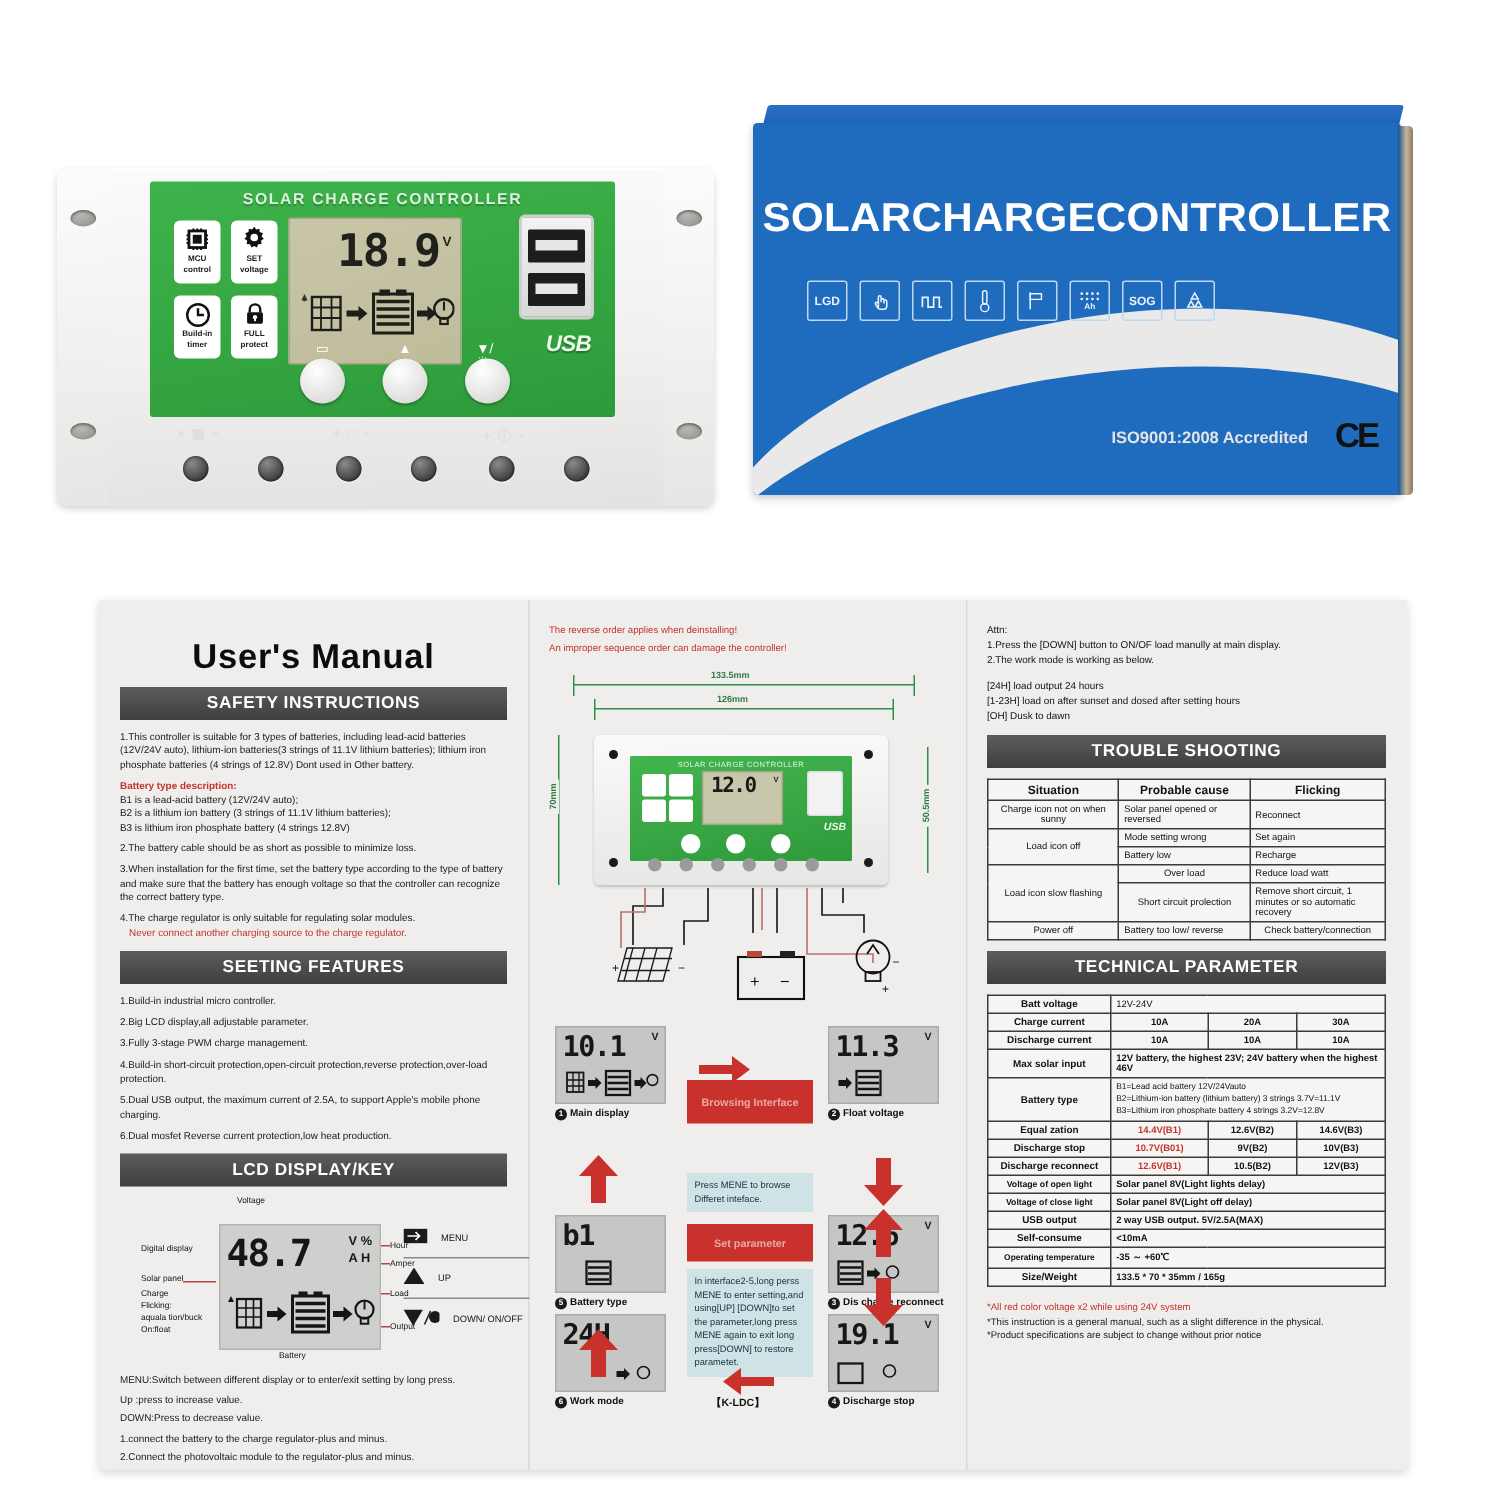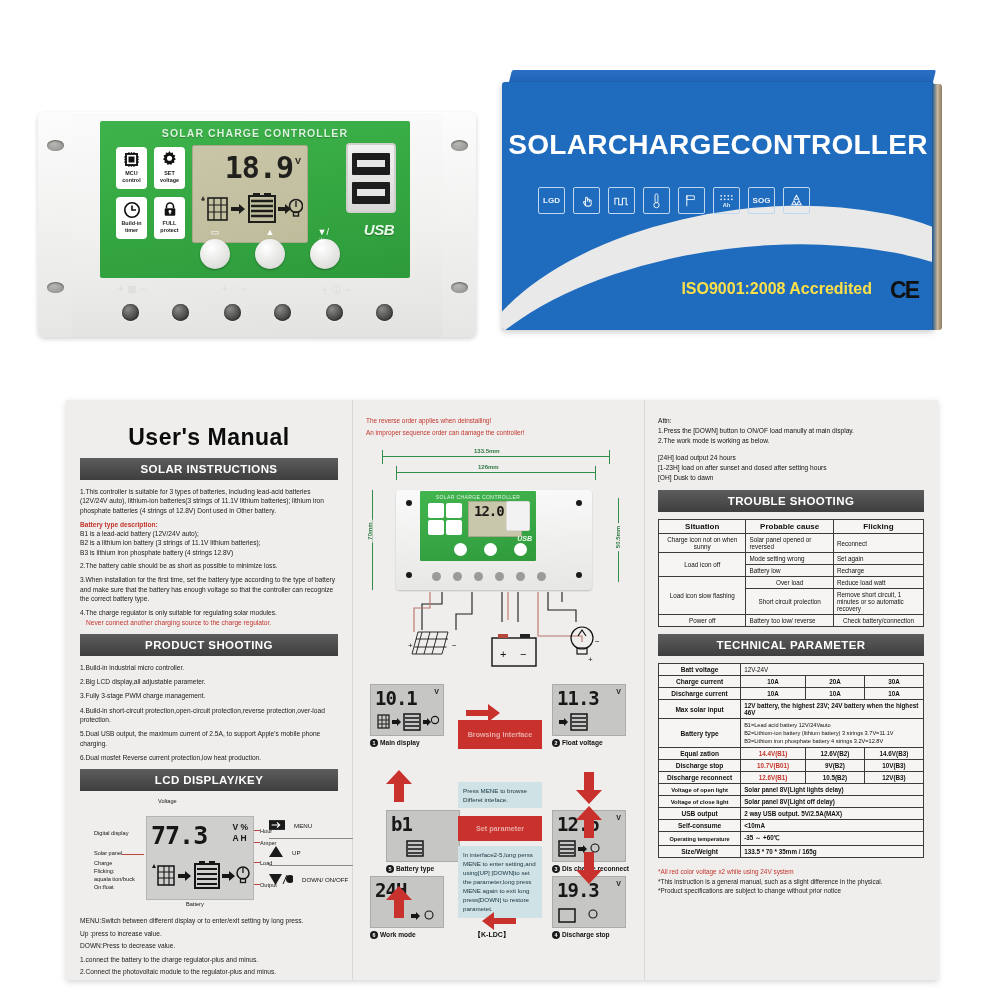--- a/index.html
+++ b/index.html
@@ -158,21 +158,21 @@
     background:#e9e9e9; border-radius:52% 48% 0 0 / 62% 55% 0 0;
     transform:rotate(-7deg);
   }
   #wave2 {
     position:absolute; left:-60px; bottom:-168px; width:600px; height:250px;
     background:#1f6bbd; border-radius:50% 50% 0 0 / 60% 58% 0 0;
     transform:rotate(-7deg);
   }
   #box-iso {
     position:absolute; right:62px; bottom:32px;
-    color:#fde047; font-size:16px; font-weight:600;
+    color:#e5e5e5; font-size:11px; font-weight:600;
   }
   #box-ce {
     position:absolute; right:16px; bottom:26px;
     color:#111; font-size:23px; font-weight:700; letter-spacing:-2px;
   }
 
   
   #manual {
     position:absolute; left:66px; top:400px; width:872px; height:580px;
     background:#efeeec;
@@ -229,21 +229,21 @@
   .key-row .kname { font-size:6.2px; color:#141414; line-height:7.4px; }
 
   
   .warn { font-size:6.4px; color:#c3352c; line-height:10px; margin:0 0 2px; }
   #dim-device {
     position:absolute; left:30px; top:46px; width:196px; height:100px;
     background:linear-gradient(178deg,#fafafa,#e6e6e4);
     border-radius:4px; box-shadow:0 1px 2px rgba(0,0,0,.2);
   }
   #dim-green {
-    position:absolute; left:24px; top:1px; width:116px; height:70px;
+    position:absolute; left:24px; top:14px; width:148px; height:70px;
     background:linear-gradient(170deg,#42b54e,#2f9b3c); border-radius:1px;
   }
   .dimline { position:absolute; background:#2f8f4a; }
   .dimtxt { position:absolute; font-size:6px; color:#2f7a43; font-weight:600; white-space:nowrap; }
   .corner-dot {
     position:absolute; width:6px; height:6px; border-radius:50%; background:#1a1a1a;
   }
   .cell { position:absolute; }
   .mini-lcd {
     width:74px; height:52px; background:#c6c6c4; border:1px solid #ababa9;
@@ -479,38 +479,38 @@
   </div>
 </div>
 
 <div id="manual">
   <div class="fold" id="fold1"></div>
   <div class="fold" id="fold2"></div>
 
   <div class="col" id="col-left">
     <div id="manual-title">User's Manual</div>
 
-    <div class="sec-bar">SOLAR INSTRUCTIONS</div>
+    <div class="sec-bar">SAFETY INSTRUCTIONS</div>
     <div class="body-txt">
       <p>1.This controller is suitable for 3 types of batteries, including  lead-acid batteries (12V/24V auto), lithium-ion batteries(3 strings of 11.1V lithium batteries); lithium iron phosphate batteries (4 strings of 12.8V)  Dont used in Other battery.</p>
       <p style="margin-bottom:4px">
         <span class="red bold">Battery type description:</span><br>
         <span>B1 is a lead-acid battery (12V/24V auto);</span><br>
         <span>B2 is a lithium ion battery (3 strings of 11.1V lithium batteries);</span><br>
         <span>B3 is lithium iron phosphate battery (4 strings 12.8V)</span>
       </p>
       <p>2.The battery cable should be as short as possible to minimize loss.</p>
       <p>3.When installation for the first time, set the battery type according to the type of battery and make sure that the battery has enough voltage so that the controller can recognize the correct battery type.</p>
       <p style="margin-bottom:2px">
         <span>4.The charge regulator is only suitable for regulating solar modules.</span><br>
         <span class="red ind">Never connect another charging source to the charge regulator.</span>
       </p>
     </div>
 
-    <div class="sec-bar">PRODUCT SHOOTING</div>
+    <div class="sec-bar">SEETING FEATURES</div>
     <div class="body-txt">
       <p>1.Build-in industrial micro controller.</p>
       <p>2.Big LCD display,all adjustable parameter.</p>
       <p>3.Fully 3-stage PWM charge management.</p>
       <p>4.Build-in short-circuit protection,open-circuit protection,reverse protection,over-load protection.</p>
       <p>5.Dual USB output, the maximum current of 2.5A, to support Apple's mobile phone charging.</p>
       <p>6.Dual mosfet Reverse current protection,low heat production.</p>
     </div>
 
     <div class="sec-bar">LCD DISPLAY/KEY</div>
@@ -532,21 +532,21 @@
         <span class="callout" style="left:166px;top:84px">Output</span>
 
         <div class="lead" style="left:54px;top:36px;width:36px"></div>
         <div class="lead" style="left:28px;top:56px;width:22px"></div>
         <div class="lead" style="left:152px;top:32px;width:14px"></div>
         <div class="lead" style="left:152px;top:44px;width:14px"></div>
         <div class="lead" style="left:152px;top:64px;width:14px"></div>
         <div class="lead" style="left:152px;top:86px;width:14px"></div>
 
         <div id="key-lcd">
-          <div id="key-lcd-digits">77.3</div>
+          <div id="key-lcd-digits">48.7</div>
           <div id="key-lcd-units">
             <span>V %</span><br>
             <span>A H</span>
           </div>
           <svg style="position:absolute;left:4px;bottom:4px" width="100" height="36" viewBox="0 0 100 36">
             <g fill="#151515">
               <path d="M1 9l2-4 2 4z"></path>
               <rect x="7" y="7" width="16" height="19" fill="none" stroke="#151515" stroke-width="1.5"></rect>
               <path d="M7 13h16M7 19h16M13 7v19M18 7v19" stroke="#151515" stroke-width="1.1"></path>
               <path d="M27 15h7v-3l6 5-6 5v-3h-7z"></path>
@@ -732,21 +732,21 @@
               <path d="M2 8h5V6l4 4-4 4v-2H2z"></path>
               <rect x="14" y="2" width="16" height="16" fill="none" stroke="#151515" stroke-width="1.5"></rect>
                   <path d="M15 6h14M15 10h14M15 14h14" stroke="#151515" stroke-width="1.6"></path>
             </g>
               </svg>
           </span>
         </div>
         <div class="cell-cap"><span class="num">2</span><span>Float voltage</span></div>
       </div>
 
-      <div class="cell" style="left:20px;top:130px">
+      <div class="cell" style="left:4px;top:130px">
         <div class="mini-lcd">
           <span class="m-num">b1</span>
           <span class="m-ico" style="left:18px">
             <svg width="20" height="18" viewBox="0 0 20 18">
                 <rect x="2" y="1" width="16" height="15" fill="none" stroke="#151515" stroke-width="1.5"></rect>
                 <path d="M3 5h14M3 9h14M3 13h14" stroke="#151515" stroke-width="1.6"></path>
               </svg>
           </span>
         </div>
         <div class="cell-cap"><span class="num">5</span><span>Battery type</span></div>
@@ -780,21 +780,21 @@
                   <circle cx="20" cy="7" r="4" fill="none" stroke="#151515" stroke-width="1.1"></circle>
                 </g>
               </svg>
           </span>
         </div>
         <div class="cell-cap"><span class="num">6</span><span>Work mode</span></div>
       </div>
 
       <div class="cell" style="left:186px;top:196px">
         <div class="mini-lcd">
-          <span class="m-num">19.3</span>
+          <span class="m-num">19.1</span>
           <span class="m-unit">V</span>
           <span class="m-ico">
             <svg width="44" height="18" viewBox="0 0 44 18">
                 <g fill="none" stroke="#151515" stroke-width="1.5">
               <rect x="2" y="3" width="16" height="13"></rect>
                   <circle cx="36" cy="8" r="4" stroke-width="1.1"></circle>
             </g>
               </svg>
           </span>
         </div>

